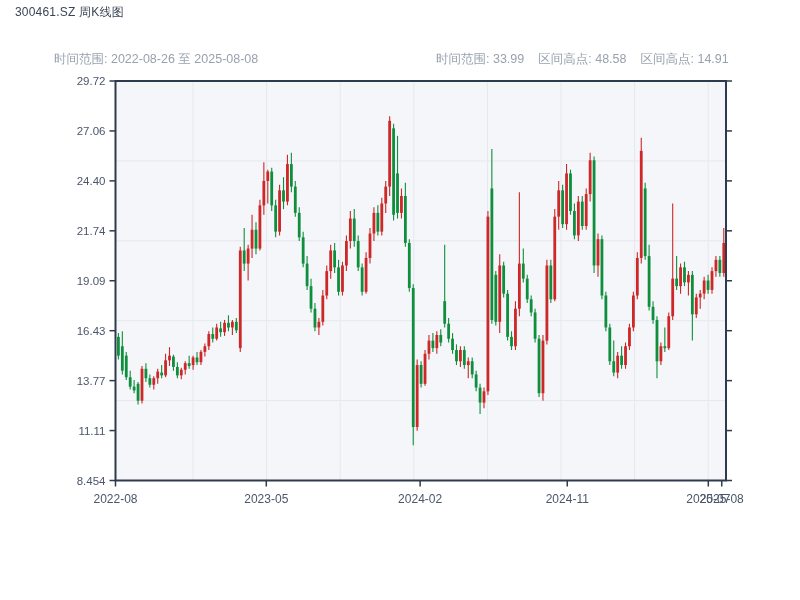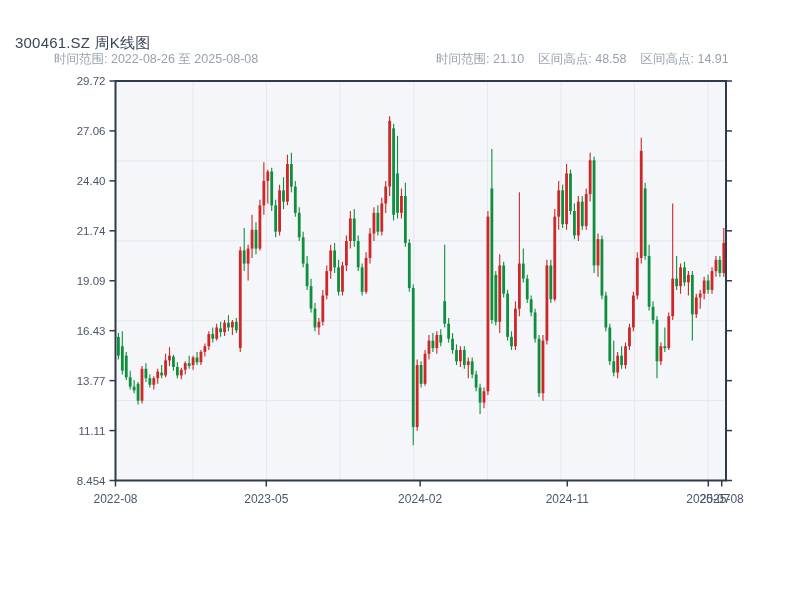--- a/index.html
+++ b/index.html
@@ -1,34 +1,34 @@
 <!DOCTYPE html>
 <html><head>
 <meta charset="utf-8">
 <style>
   html,body{margin:0;padding:0;background:#ffffff;}
   #app{position:relative;width:800px;height:600px;background:#ffffff;overflow:hidden;
        font-family:"Liberation Sans","DejaVu Sans",sans-serif;}
-  .title{position:absolute;left:15px;top:34px;font-size:15px;font-weight:500;color:#3b4557;letter-spacing:.2px;}
+  .title{position:absolute;left:15px;top:4px;font-size:12px;font-weight:500;color:#3b4557;letter-spacing:.2px;}
   .subrow{position:absolute;top:51px;left:0;width:800px;height:16px;font-size:12.5px;color:#98a1ae;margin-left:39px;}
   .sub-left{position:absolute;left:15px;top:0;white-space:nowrap;}
   .sub-right{position:absolute;left:397px;top:0;white-space:nowrap;}
   .stat{margin-right:14px;}
   .stat .v{color:#98a1ae;}
   svg text{font-family:"Liberation Sans","DejaVu Sans",sans-serif;}
 </style>
 </head>
 <body>
 
 <div id="app">
   <div class="title">300461.SZ 周K线图</div>
   <div class="subrow">
     <div class="sub-left">时间范围: 2022-08-26 至 2025-08-08</div>
     <div class="sub-right">
-      <span class="stat"><span>时间范围:</span> <span class="v">21.10</span></span><span class="stat"><span>区间高点:</span> <span class="v">48.58</span></span><span class="stat"><span>区间高点:</span> <span class="v">14.91</span></span>
+      <span class="stat"><span>时间范围:</span> <span class="v">33.99</span></span><span class="stat"><span>区间高点:</span> <span class="v">48.58</span></span><span class="stat"><span>区间高点:</span> <span class="v">14.91</span></span>
     </div>
   </div>
   <svg id="chart" width="800" height="600" viewBox="0 0 800 600" style="position:absolute;left:0;top:0;">
       <rect x="115.5" y="81" width="610.5" height="399.5" fill="#f4f6f9"></rect>
       <g stroke="#e5e8ee" stroke-width="1">
         <line x1="115.5" y1="160.9" x2="726" y2="160.9"></line>
         <line x1="115.5" y1="240.8" x2="726" y2="240.8"></line>
         <line x1="115.5" y1="320.7" x2="726" y2="320.7"></line>
         <line x1="115.5" y1="400.6" x2="726" y2="400.6"></line>
         <line x1="193" y1="81" x2="193" y2="480.5"></line>

